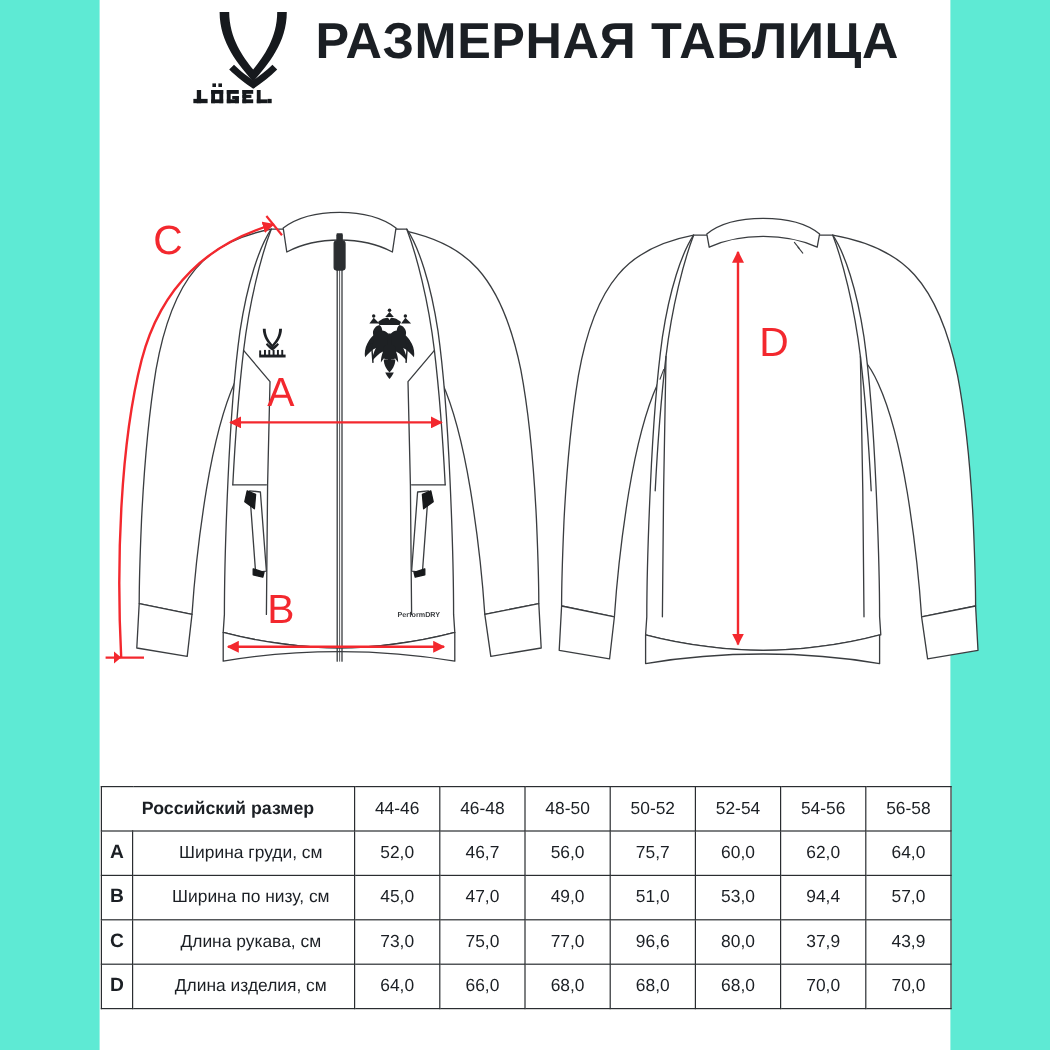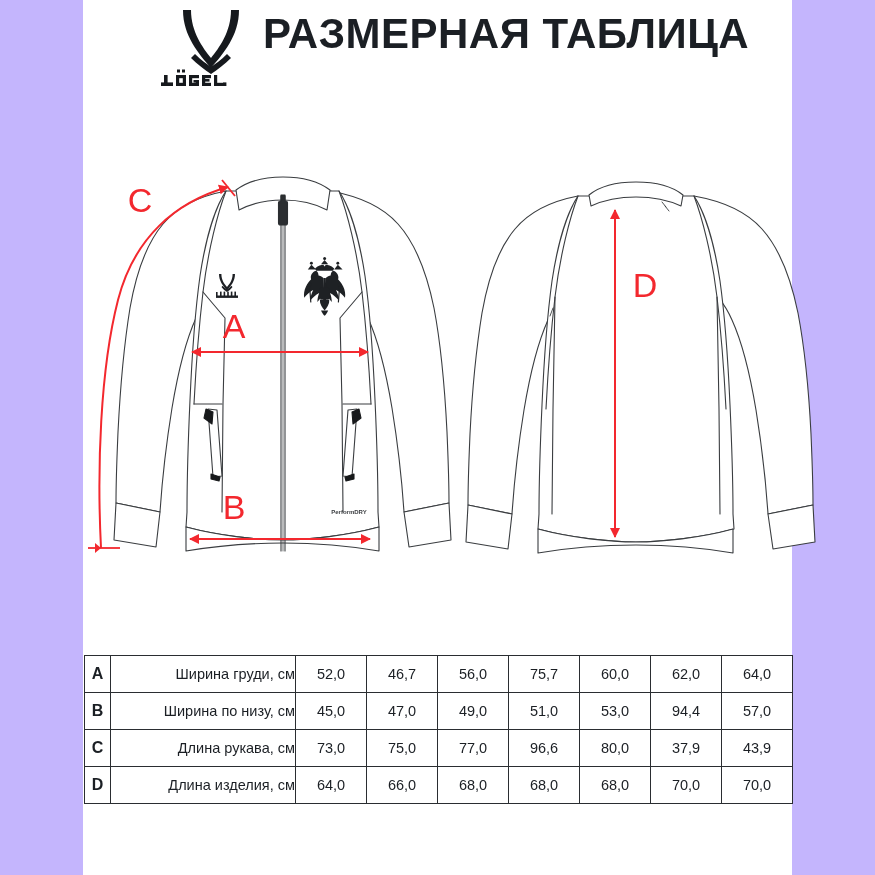--- a/index.html
+++ b/index.html
@@ -10,21 +10,21 @@
   body {
     width: 875px;
     height: 875px;
     font-family: "Liberation Sans", sans-serif;
     overflow: hidden;
   }
   #page {
     position: relative;
     width: 875px;
     height: 875px;
-    background: #c4b5fd;
+    background: #5eead4;
   }
   
   #panel {
     position: absolute;
     left: 83px;
     top: 0;
     width: 709px;
     height: 875px;
     background: #ffffff;
   }
@@ -88,21 +88,21 @@
     font-weight: 700;
     font-size: 14.8px;
     text-align: center;
   }
   #size-table .letter {
     font-weight: 700;
     font-size: 16px;
     width: 26px;
   }
   #size-table .rowname {
-    text-align: right;
+    text-align: center;
     padding-left: 12px;
     font-size: 14.5px;
   }
   #size-table .val { font-size: 14.5px; }
 </style>
 </head>
 <body>
 
 <div id="page">
   <div id="panel"></div>
@@ -368,20 +368,30 @@
       <col style="width:185px">
       <col style="width:71px">
       <col style="width:71px">
       <col style="width:71px">
       <col style="width:71px">
       <col style="width:71px">
       <col style="width:71px">
       <col style="width:71px">
     </colgroup>
     <tbody>
+      <tr>
+        <td class="hdr-label" colspan="2">Российский размер</td>
+        <td class="val">44-46</td>
+        <td class="val">46-48</td>
+        <td class="val">48-50</td>
+        <td class="val">50-52</td>
+        <td class="val">52-54</td>
+        <td class="val">54-56</td>
+        <td class="val">56-58</td>
+      </tr>
 
       <tr>
         <td class="letter">A</td>
         <td class="rowname">Ширина груди, см</td>
         <td class="val">52,0</td>
         <td class="val">46,7</td>
         <td class="val">56,0</td>
         <td class="val">75,7</td>
         <td class="val">60,0</td>
         <td class="val">62,0</td>

